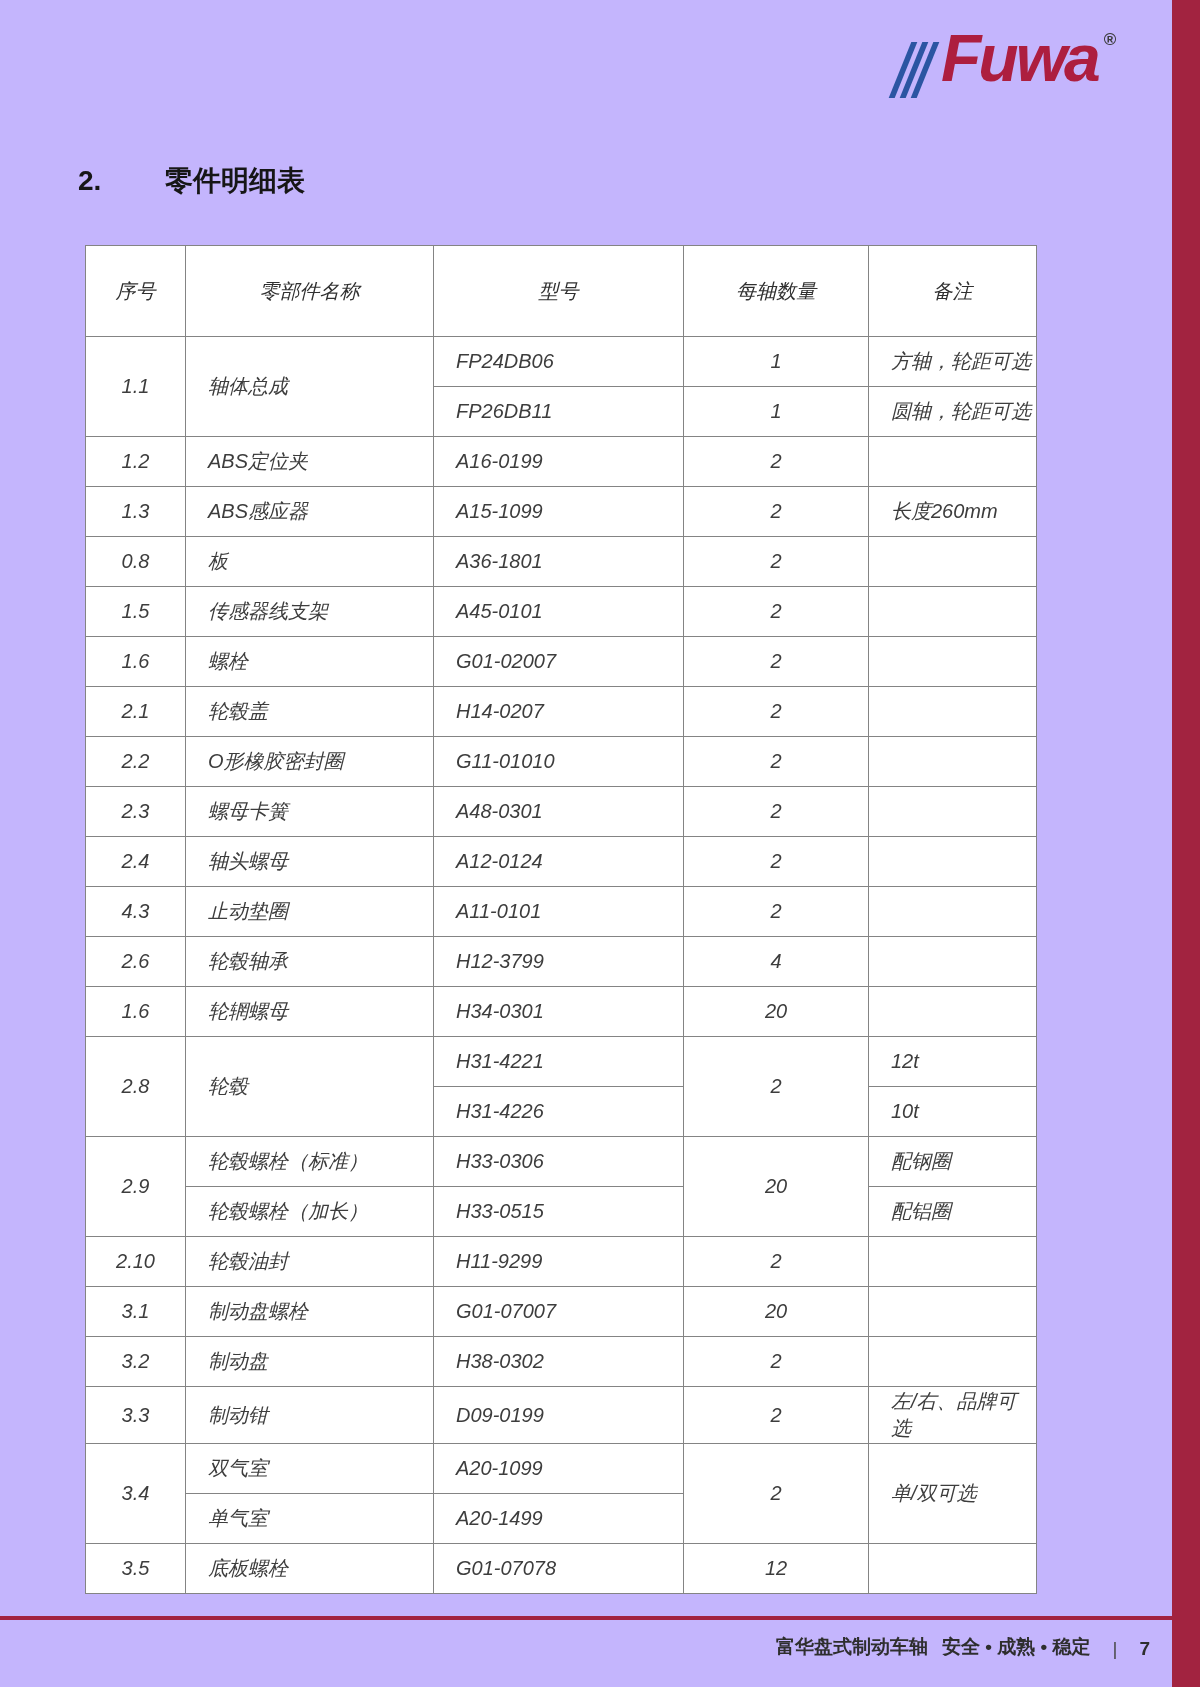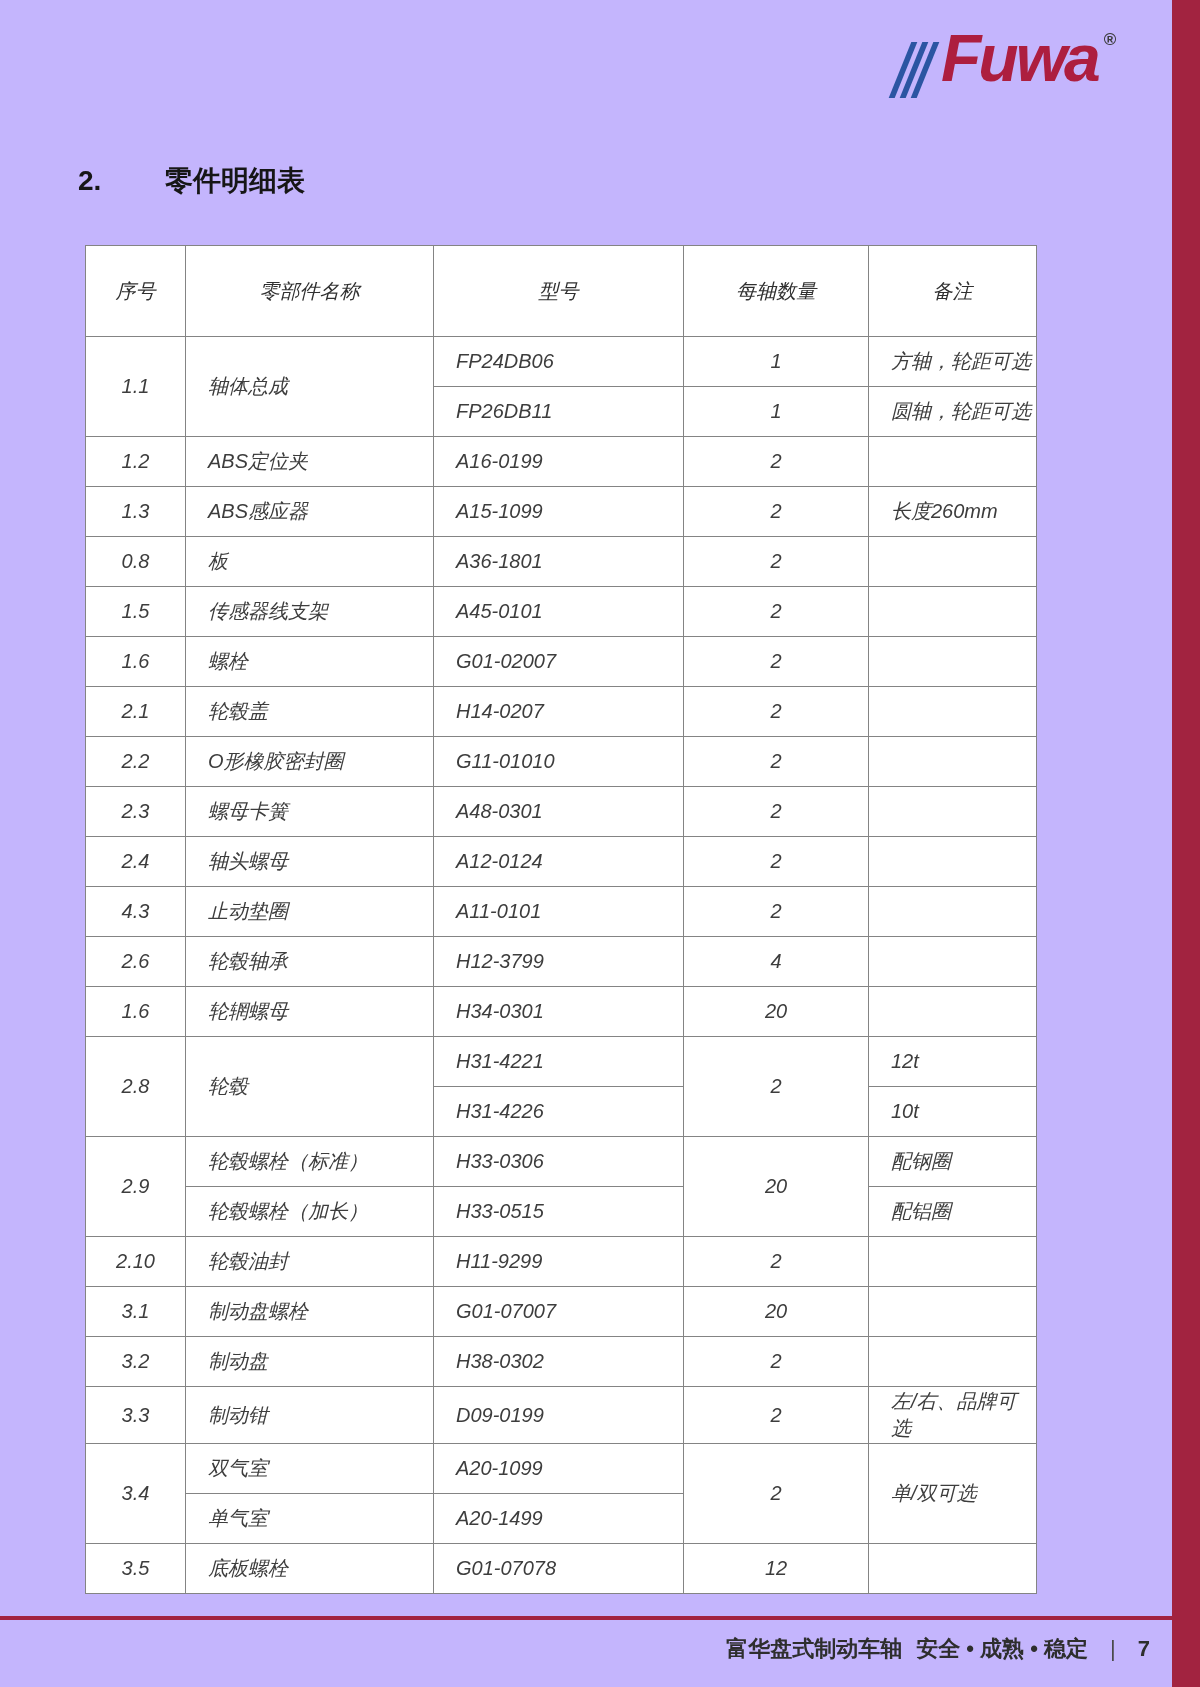--- a/index.html
+++ b/index.html
@@ -26,22 +26,22 @@
     font-size:20px;color:#3D3D3D;font-style:italic;
   }
   table.parts th,table.parts td{border:1px solid #848484;background:#fff;font-weight:normal;}
   table.parts th{height:88px;text-align:center;color:#303030;font-weight:500;font-size:20px;}
   table.parts td{height:47px;}
   table.parts td.c{text-align:center;}
   table.parts td.l{text-align:left;padding-left:22px;}
   
   .footer-line{position:absolute;left:0;top:1616px;width:1172px;height:4px;background:#A22340;}
   .footer-text{
-    position:absolute;top:1634px;right:50px;display:flex;align-items:center;gap:14px;
-    font-size:22px;font-weight:700;color:#2e2e2e;margin-left:25px;
+    position:absolute;top:1634px;right:50px;display:flex;align-items:flex-end;gap:14px;
+    font-size:19px;font-weight:700;color:#2e2e2e;margin-left:25px;
   }
   .footer-text .sep{color:#4a4a4a;font-weight:400;padding:0 8px;}
 </style>
 </head>
 <body>
 
 <div class="page">
 
   <div class="edge-bar"></div>
 

